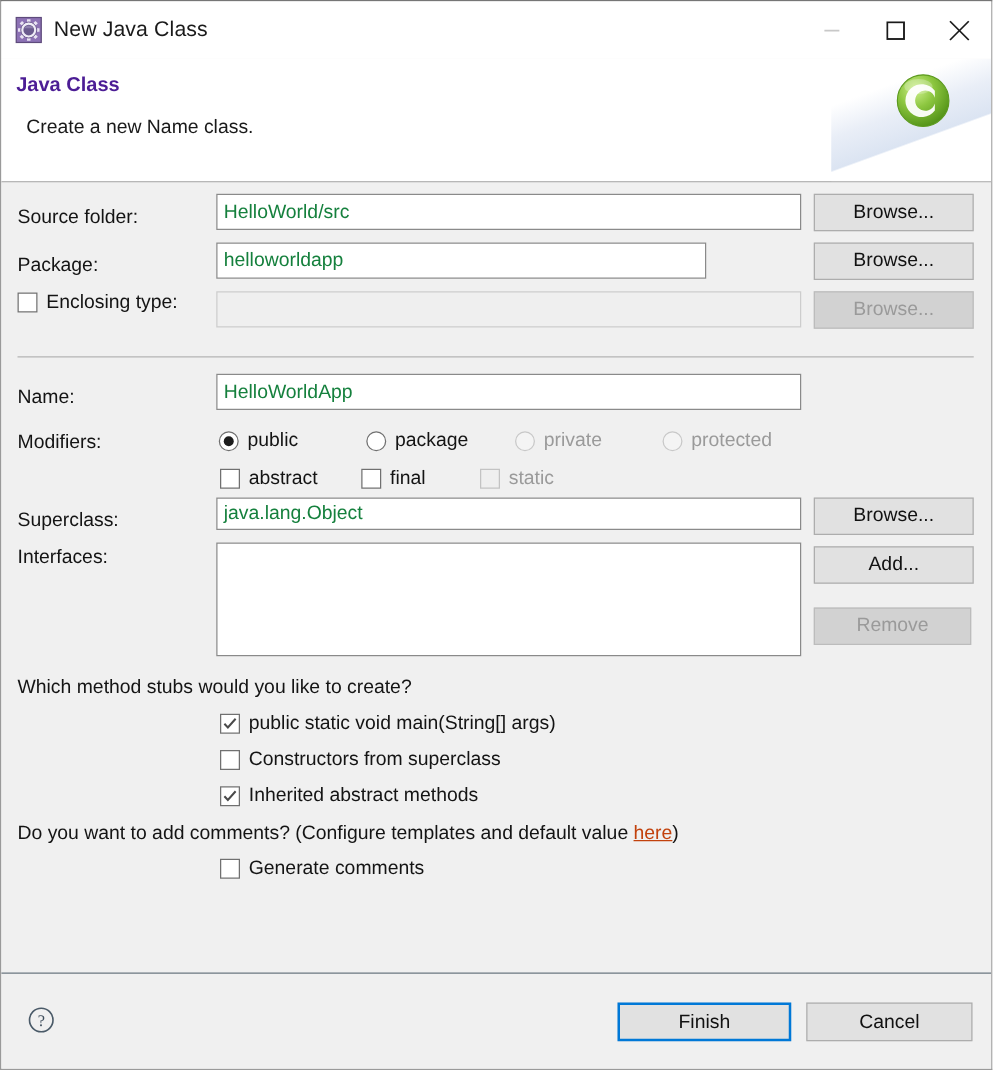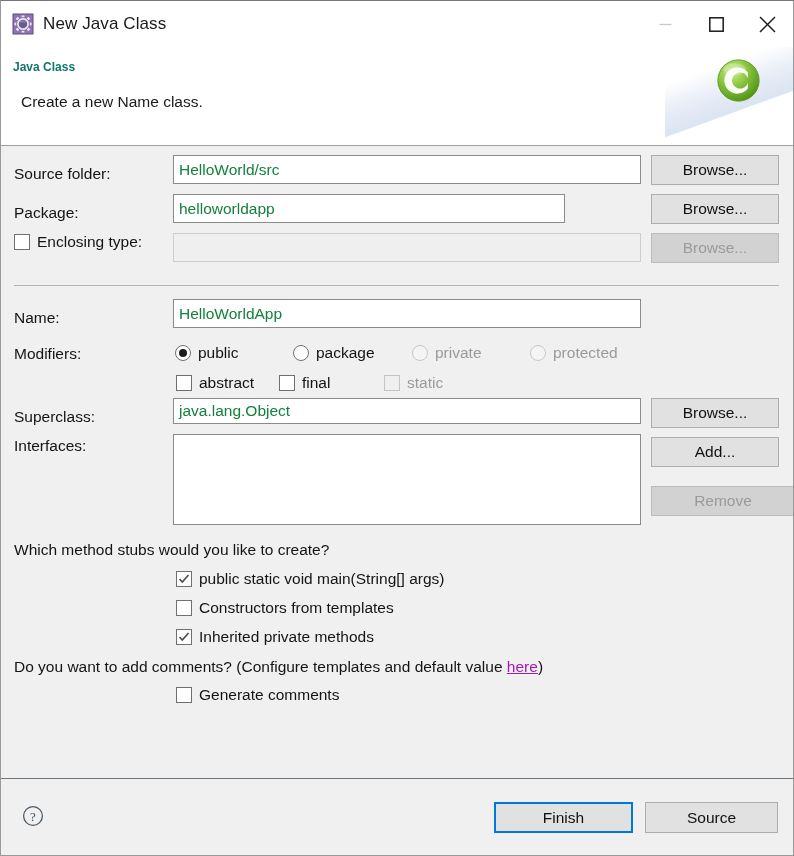--- a/index.html
+++ b/index.html
@@ -70,23 +70,23 @@
     height: 99px;
     background: #ffffff;
     box-sizing: border-box;
     border-bottom: 1px solid #a0a0a0;
     overflow: hidden;
   }
   .header-title {
     position: absolute;
     left: 12px;
     top: 13px;
-    font-size: 12px;
+    font-size: 16px;
     font-weight: bold;
-    color: #0f766e;
+    color: #4c1d95;
   }
   .header-desc {
     position: absolute;
     left: 20px;
     top: 46px;
     font-size: 15.5px;
     color: #1a1a1a;
   }
   .header-art {
     position: absolute;
@@ -216,21 +216,21 @@
   }
   .optitem.disabled { color: #9a9a9a; }
 
   .qtext {
     position: absolute;
     font-size: 15.5px;
     color: #141414;
     white-space: nowrap;
   }
   .link {
-    color: #a21caf;
+    color: #c2410c;
     text-decoration: underline;
   }
 
   
   .footer {
     position: relative;
     height: 77px;
     background: #f0f0f0;
     box-sizing: border-box;
     border-top: 1px solid #6b7780;
@@ -364,74 +364,74 @@
     </div>
     <div class="optitem disabled" style="left:529px;top:198px;">
       <span class="radio disabled"></span>
       <span>protected</span>
     </div>
 
     <div class="optitem" style="left:175px;top:228px;">
       <span class="chk"></span>
       <span>abstract</span>
     </div>
-    <div class="optitem" style="left:278px;top:228px;">
+    <div class="optitem" style="left:288px;top:228px;">
       <span class="chk"></span>
       <span>final</span>
     </div>
     <div class="optitem disabled" style="left:383px;top:228px;">
       <span class="chk disabled"></span>
       <span>static</span>
     </div>
 
     <div class="lbl" style="position:absolute;left:13px;top:262px;">Superclass:</div>
     <div class="field" style="left:172px;top:252px;width:468px;height:26px;">java.lang.Object</div>
     <button class="btn" style="left:650px;top:252px;width:128px;height:30px;">Browse...</button>
 
     <div class="lbl" style="position:absolute;left:13px;top:291px;">Interfaces:</div>
     <div class="field area" style="left:172px;top:288px;width:468px;height:91px;"></div>
     <button class="btn" style="left:650px;top:291px;width:128px;height:30px;">Add...</button>
-    <button class="btn disabled" style="left:650px;top:340px;width:144px;height:30px;">Remove</button>
+    <button class="btn disabled" style="left:650px;top:340px;width:126px;height:30px;">Remove</button>
 
     <div class="qtext" style="left:13px;top:395px;">Which method stubs would you like to create?</div>
 
     <div class="optitem" style="left:175px;top:424px;">
       <span class="chk">
         <svg width="12" height="12" viewBox="0 0 12 12">
           <polyline points="1.5,6 4.3,9 10.5,2" fill="none" stroke="#4a4a4a" stroke-width="1.6"></polyline>
         </svg>
       </span>
       <span>public static void main(String[] args)</span>
     </div>
     <div class="optitem" style="left:175px;top:453px;">
       <span class="chk"></span>
-      <span>Constructors from templates</span>
+      <span>Constructors from superclass</span>
     </div>
     <div class="optitem" style="left:175px;top:482px;">
       <span class="chk">
         <svg width="12" height="12" viewBox="0 0 12 12">
           <polyline points="1.5,6 4.3,9 10.5,2" fill="none" stroke="#4a4a4a" stroke-width="1.6"></polyline>
         </svg>
       </span>
-      <span>Inherited private methods</span>
+      <span>Inherited abstract methods</span>
     </div>
 
     <div class="qtext" style="left:13px;top:512px;">
       <span>Do you want to add comments? (Configure templates and default value </span><a class="link" href="#">here</a><span>)</span>
     </div>
 
     <div class="optitem" style="left:175px;top:540px;">
       <span class="chk"></span>
       <span>Generate comments</span>
     </div>
 
   </div>
 
   <div class="footer">
     <svg class="help-icon" viewBox="0 0 22 22">
       <circle cx="11" cy="11" r="9.4" fill="none" stroke="#4a5a68" stroke-width="1.3"></circle>
       <text x="11" y="15.8" text-anchor="middle" font-family="Liberation Serif, serif" font-size="13" fill="#3d4c5a">?</text>
     </svg>
     <button class="fbtn primary" style="left:493px;width:139px;">Finish</button>
-    <button class="fbtn" style="left:644px;width:133px;">Source</button>
+    <button class="fbtn" style="left:644px;width:133px;">Cancel</button>
   </div>
 
 </div>
 
 </body></html>

